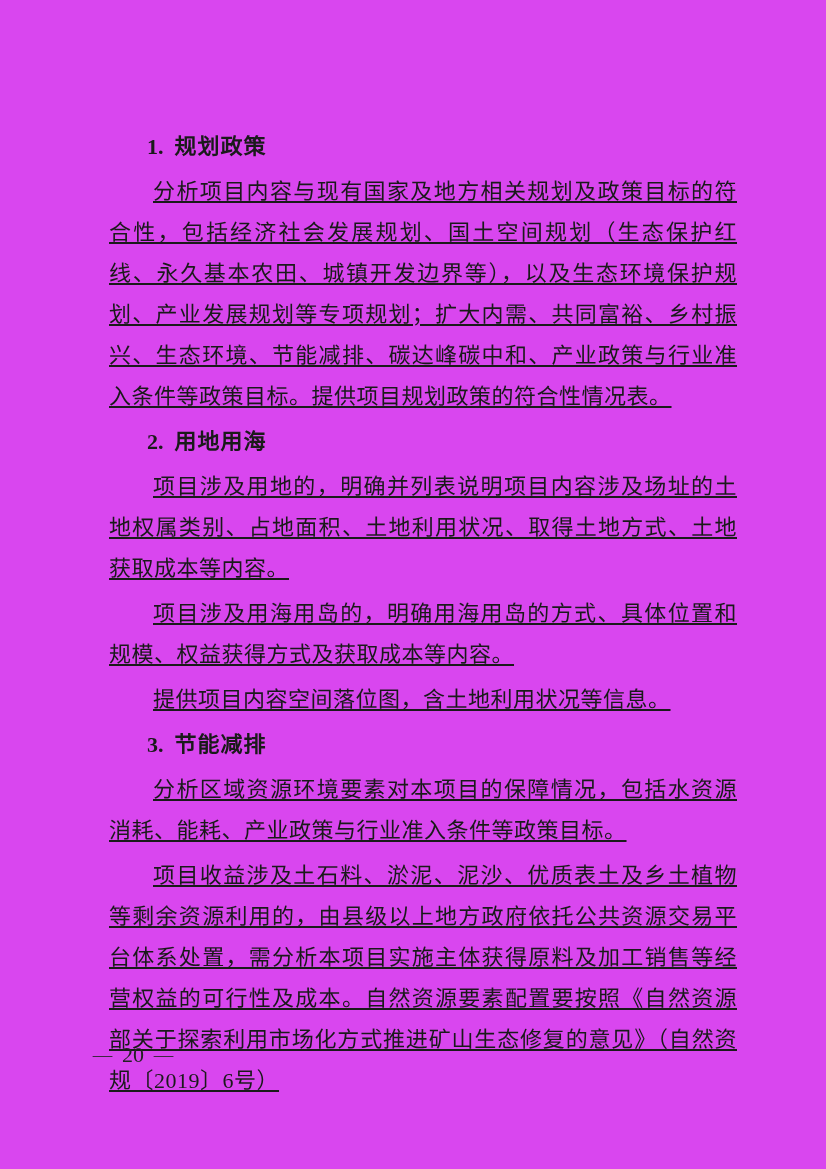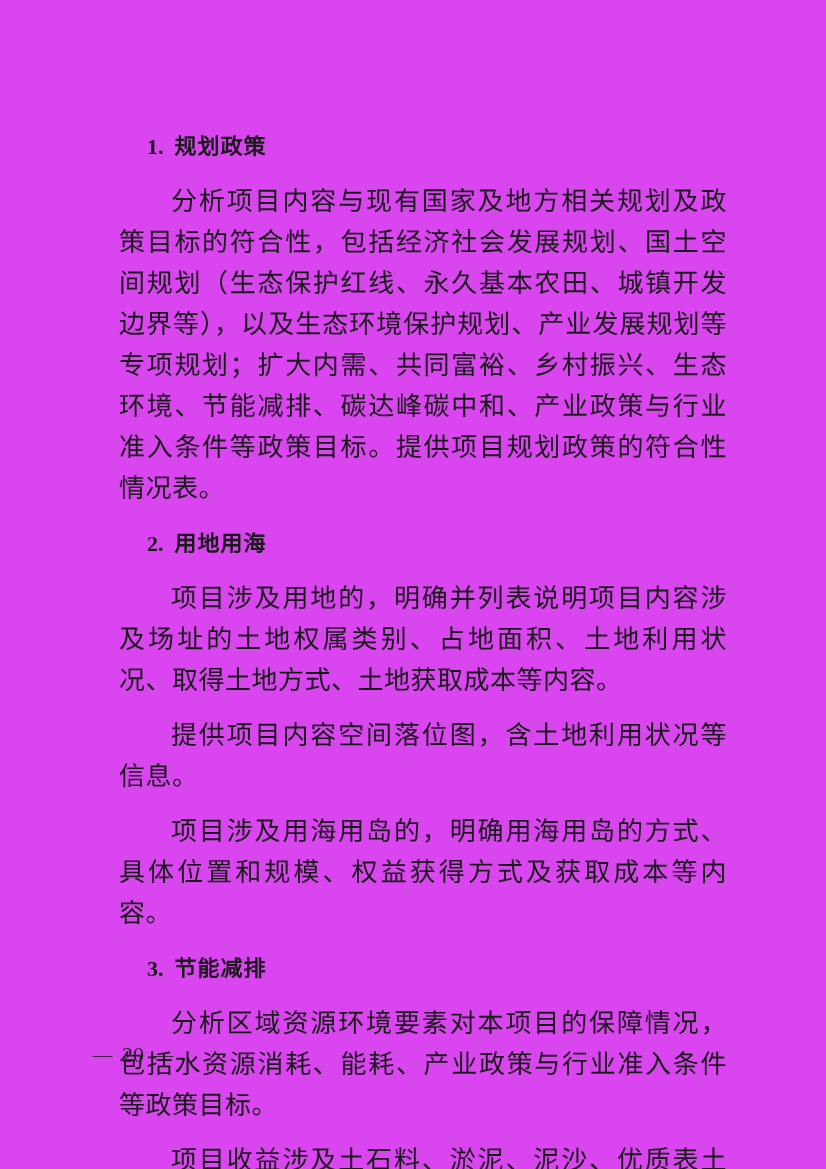--- a/index.html
+++ b/index.html
@@ -29,29 +29,30 @@
     font-weight: bold;
     padding-left: 42px;
     letter-spacing: 1px;
     white-space: nowrap;
   }
   .heading .num {
     margin-right: 11px;
     letter-spacing: 0;
   }
   .par {
-    margin: 14px;
-    font-size: 26px;
+    margin: 4px;
+    font-size: 22px;
     line-height: 41px;
     letter-spacing: 0.5px;
     text-align: justify;
     text-justify: inter-character;
     text-indent: 2em;
     line-break: strict;
     word-break: normal;
+    text-decoration: underline;
   }
   .footer {
     position: absolute;
     left: 94px;
     top: 1042px;
     height: 26px;
     display: flex;
     align-items: center;
     gap: 11px;
     font-size: 17px;
@@ -73,22 +74,22 @@
 
     <div class="heading">
       <span class="num">1.</span><span class="title">规划政策</span>
     </div>
     <p class="par">分析项目内容与现有国家及地方相关规划及政策目标的符合性，包括经济社会发展规划、国土空间规划（生态保护红线、永久基本农田、城镇开发边界等），以及生态环境保护规划、产业发展规划等专项规划；扩大内需、共同富裕、乡村振兴、生态环境、节能减排、碳达峰碳中和、产业政策与行业准入条件等政策目标。提供项目规划政策的符合性情况表。</p>
 
     <div class="heading">
       <span class="num">2.</span><span class="title">用地用海</span>
     </div>
     <p class="par">项目涉及用地的，明确并列表说明项目内容涉及场址的土地权属类别、占地面积、土地利用状况、取得土地方式、土地获取成本等内容。</p>
+    <p class="par">项目涉及用海用岛的，明确用海用岛的方式、具体位置和规模、权益获得方式及获取成本等内容。</p>
     <p class="par">提供项目内容空间落位图，含土地利用状况等信息。</p>
-    <p class="par">项目涉及用海用岛的，明确用海用岛的方式、具体位置和规模、权益获得方式及获取成本等内容。</p>
 
     <div class="heading">
       <span class="num">3.</span><span class="title">节能减排</span>
     </div>
     <p class="par">分析区域资源环境要素对本项目的保障情况，包括水资源消耗、能耗、产业政策与行业准入条件等政策目标。</p>
     <p class="par">项目收益涉及土石料、淤泥、泥沙、优质表土及乡土植物等剩余资源利用的，由县级以上地方政府依托公共资源交易平台体系处置，需分析本项目实施主体获得原料及加工销售等经营权益的可行性及成本。自然资源要素配置要按照《自然资源部关于探索利用市场化方式推进矿山生态修复的意见》（自然资规〔2019〕6号）</p>
 
   </div>
 
   <div class="footer">

